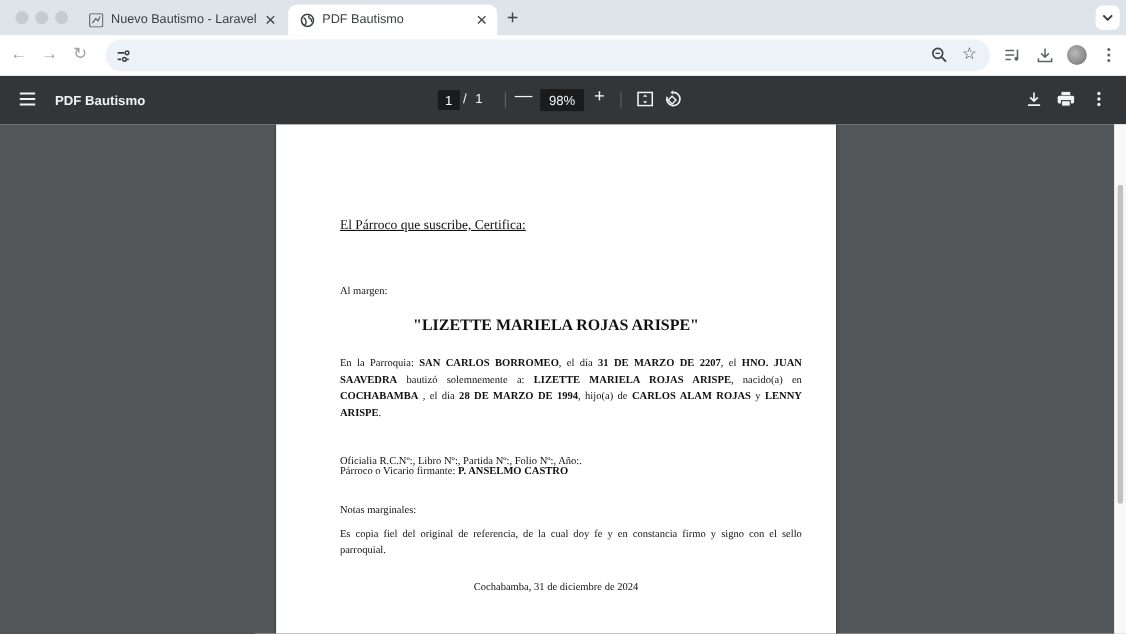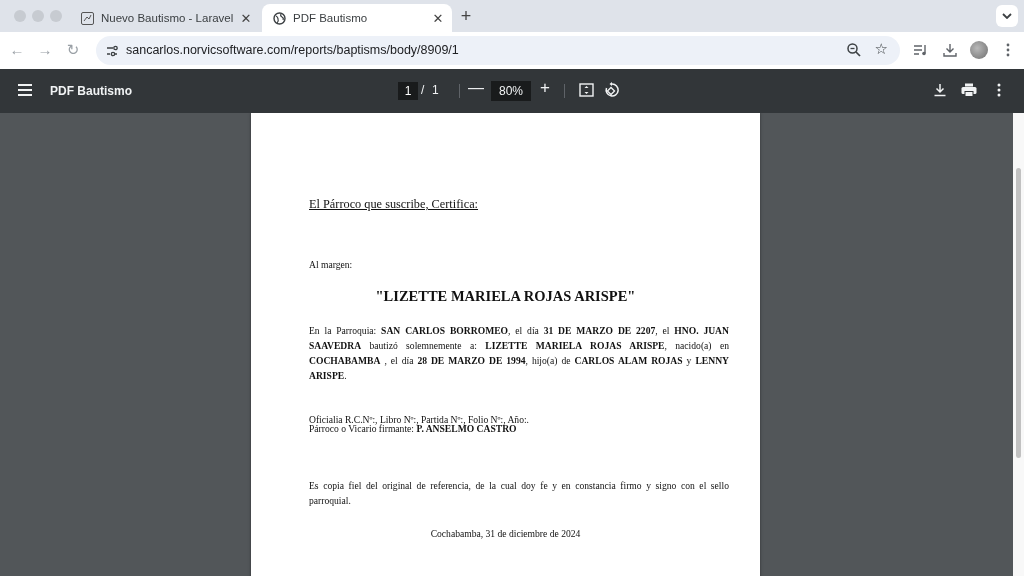--- a/index.html
+++ b/index.html
@@ -94,21 +94,20 @@
 
   <div class="omnibox">
     <span class="site-info">
       <svg width="16" height="16" viewBox="0 0 16 16">
           <path d="M3 5 H9 M3 11 H6" stroke="#3c4043" stroke-width="1.5"></path>
           <circle cx="11.5" cy="5" r="1.7" fill="none" stroke="#3c4043" stroke-width="1.3"></circle>
           <circle cx="9" cy="11" r="1.7" fill="none" stroke="#3c4043" stroke-width="1.3"></circle>
           <path d="M11 11 H13" stroke="#3c4043" stroke-width="1.5"></path>
         </svg>
     </span>
-    <span class="url">sancarlos.norvicsoftware.com/reports/baptisms/body/8909/1</span>
     <span class="zoomico">
       <svg width="16" height="16" viewBox="0 0 16 16">
           <circle cx="6.5" cy="6.5" r="4.5" fill="none" stroke="#3c4043" stroke-width="1.5"></circle>
           <path d="M10 10 L14 14" stroke="#3c4043" stroke-width="1.7"></path>
           <path d="M4.5 6.5 H8.5" stroke="#3c4043" stroke-width="1.3"></path>
         </svg>
     </span>
     <span class="star">☆</span>
   </div>
 
@@ -141,21 +140,21 @@
         <path d="M1 2 H15 M1 7 H15 M1 12 H15" stroke="#f1f3f4" stroke-width="2"></path>
       </svg>
   </span>
   <span class="doc-title">PDF Bautismo</span>
 
   <span class="pg-input">1</span>
   <span class="pg-sep">/</span>
   <span class="pg-total">1</span>
   <span class="vdiv" style="left:459px"></span>
   <span class="zoom-out">—</span>
-  <span class="zoom-val">80%</span>
+  <span class="zoom-val">98%</span>
   <span class="zoom-in">+</span>
   <span class="vdiv" style="left:564px"></span>
   <span class="fit">
     <svg width="15" height="14" viewBox="0 0 15 14">
         <rect x="1" y="1" width="13" height="12" fill="none" stroke="#f1f3f4" stroke-width="1.4"></rect>
         <path d="M7.5 3 L5.5 5 H9.5 Z M7.5 11 L5.5 9 H9.5 Z" fill="#f1f3f4"></path>
       </svg>
   </span>
   <span class="rotate">
     <svg width="16" height="16" viewBox="0 0 16 16">
@@ -197,20 +196,21 @@
     <div class="name-title">"LIZETTE MARIELA ROJAS ARISPE"</div>
 
     <div class="p" style="top:210px">
       <span>En la Parroquia: </span><b>SAN CARLOS BORROMEO</b><span>, el día </span><b>31 DE MARZO DE 2207</b><span>, el </span><b>HNO. JUAN SAAVEDRA</b><span> bautizó solemnemente a: </span><b>LIZETTE MARIELA ROJAS ARISPE</b><span>, nacido(a) en </span><b>COCHABAMBA</b><span> , el día </span><b>28 DE MARZO DE 1994</b><span>, hijo(a) de </span><b>CARLOS ALAM ROJAS</b><span> y </span><b>LENNY ARISPE</b><span>.</span>
     </div>
 
     <div class="p" style="top:299px">Oficialia R.C.Nº:, Libro Nº:, Partida Nº:, Folio Nº:, Año:.</div>
     <div class="p" style="top:308px">
       <span>Párroco o Vicario firmante: </span><b>P. ANSELMO CASTRO</b>
     </div>
+    <div class="p" style="top:343px">Notas marginales:</div>
     <div class="p" style="top:365px">Es copia fiel del original de referencia, de la cual doy fe y en constancia firmo y signo con el sello parroquial.</div>
 
     <div class="place-date">Cochabamba, 31 de diciembre de 2024</div>
   </div>
 </div>
 
 <div class="scrollbar">
   <div class="scrollthumb"></div>
 </div>
 

